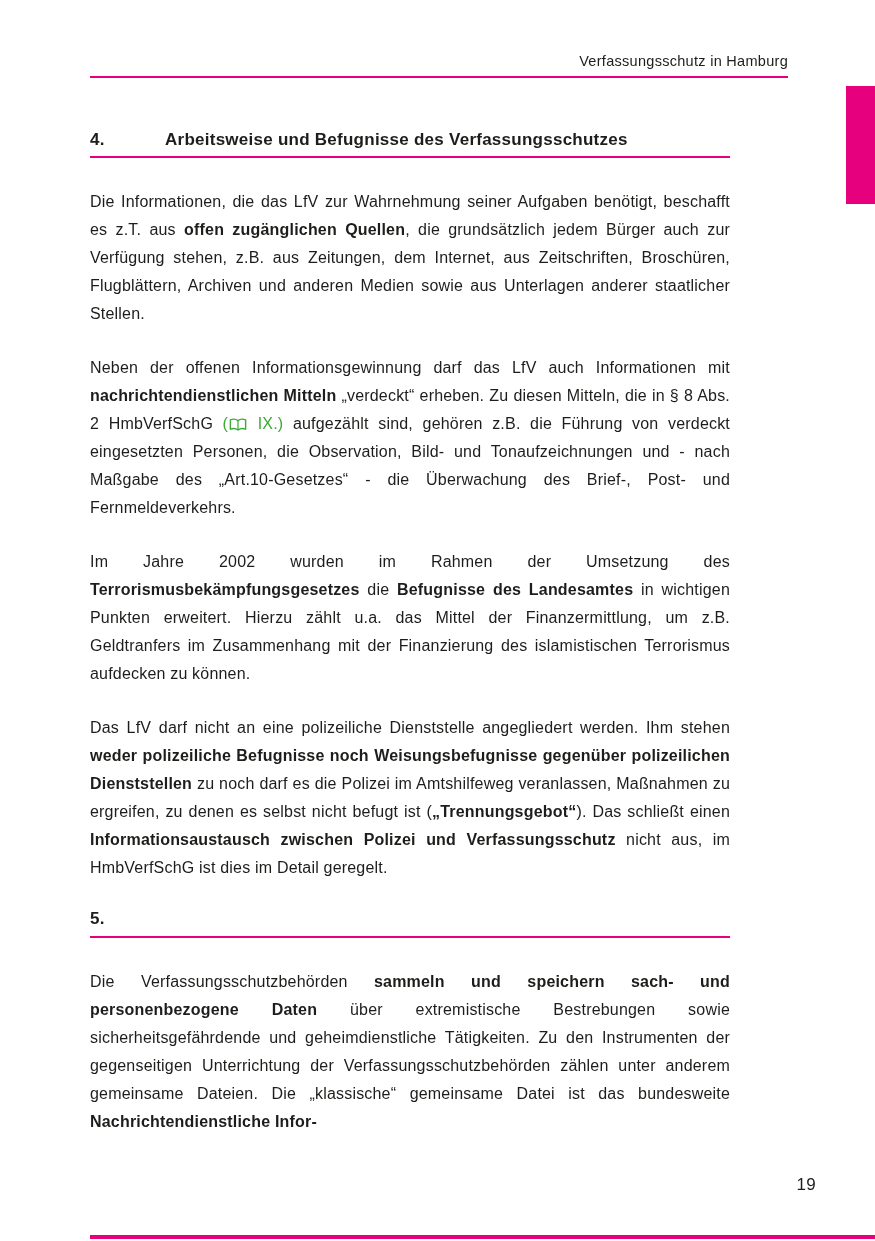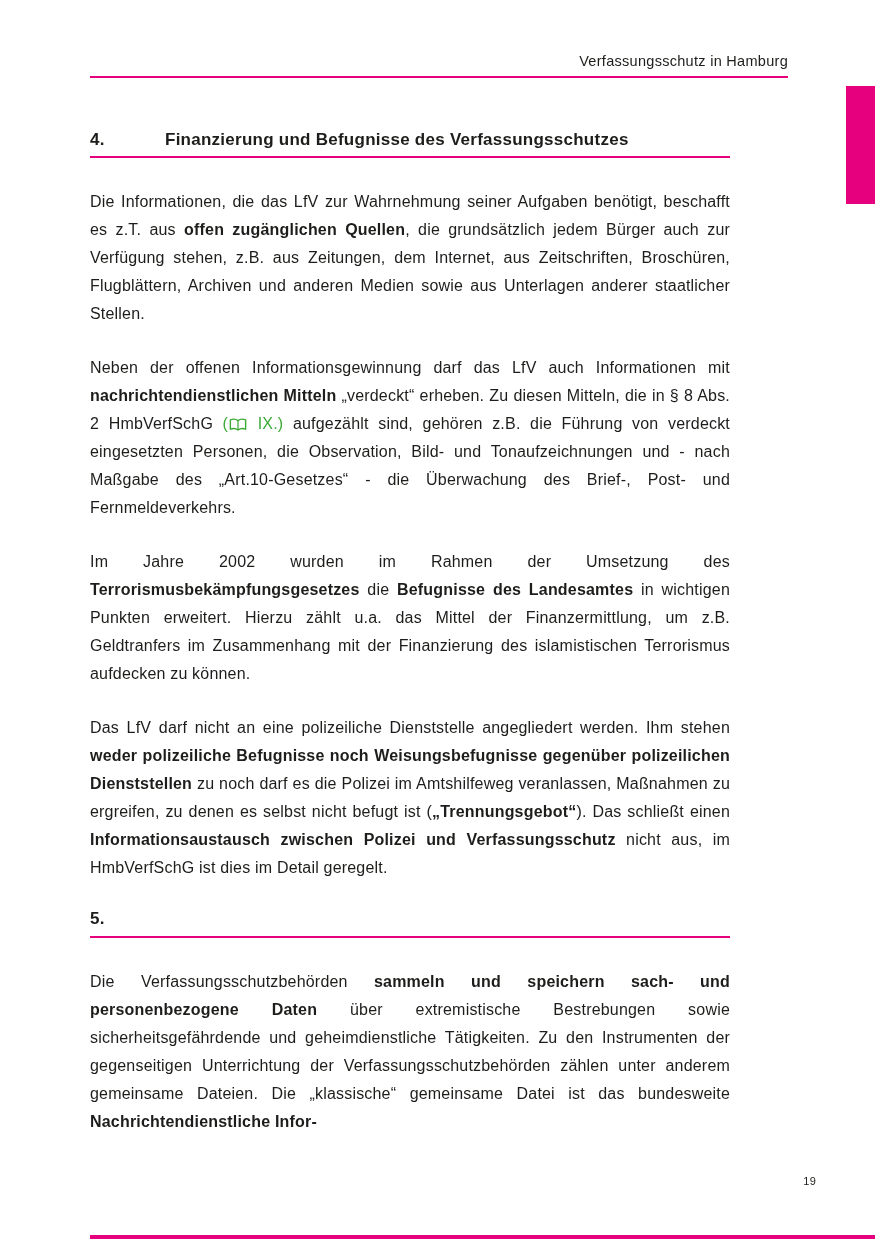--- a/index.html
+++ b/index.html
@@ -79,21 +79,21 @@
     color: var(--ink);
     margin: 0 0 26px 0;
   }
   .run.bold { font-weight: bold; }
   .run.green { color: var(--green); }
   .run svg { vertical-align: -2px; margin: 0 1px; }
   .page-number {
     position: absolute;
     top: 1175px;
     right: 59px;
-    font-size: 11px;
+    font-size: 17px;
     letter-spacing: 0.02em;
     color: var(--ink);
   }
   .footer-rule {
     position: absolute;
     bottom: 2px;
     left: 90px;
     right: 0;
     height: 4px;
     background: var(--accent);
@@ -106,21 +106,21 @@
   <div class="running-header">
     <span>Verfassungsschutz in Hamburg</span>
   </div>
   <div class="header-rule"></div>
   <div class="chapter-tab"></div>
 
   <main class="content" id="doc-content">
       <div class="heading-block">
         <div class="section-heading">
           <span class="heading-number">4.</span>
-          <span class="heading-title">Finanzierung und Befugnisse des Verfassungsschutzes</span>
+          <span class="heading-title">Arbeitsweise und Befugnisse des Verfassungsschutzes</span>
         </div>
         <div class="heading-rule"></div>
       </div>
       <p class="body-paragraph"><span class="run">Die Informationen, die das LfV zur Wahrnehmung seiner Aufgaben benötigt, beschafft es z.T. aus </span><span class="run bold">offen zugänglichen Quellen</span><span class="run">, die grundsätzlich jedem Bürger auch zur Verfügung stehen, z.B. aus Zeitungen, dem Internet, aus Zeitschriften, Broschüren, Flugblättern, Archiven und anderen Medien sowie aus Unterlagen anderer staatlicher Stellen.</span></p>
       <p class="body-paragraph"><span class="run">Neben der offenen Informationsgewinnung darf das LfV auch Informationen mit </span><span class="run bold">nachrichtendienstlichen Mitteln</span><span class="run"> „verdeckt“ erheben. Zu diesen Mitteln, die in § 8 Abs. 2 HmbVerfSchG </span><span class="run green">(</span><span class="run green"><svg viewBox="0 0 22 16" width="18" height="13" aria-hidden="true">
             <path d="M11 3.2C8.6 1.3 4.2 1.2 1.6 2.3v11.5c2.6-1.1 7-1 9.4.9 2.4-1.9 6.8-2 9.4-.9V2.3C17.8 1.2 13.4 1.3 11 3.2z" fill="none" stroke="currentColor" stroke-width="1.7" stroke-linejoin="round"></path>
             <path d="M11 3.2v11.5" fill="none" stroke="currentColor" stroke-width="1.5"></path>
           </svg></span><span class="run green"> IX.)</span><span class="run"> aufgezählt sind, gehören z.B. die Führung von verdeckt eingesetzten Personen, die Observation, Bild- und Tonaufzeichnungen und - nach Maßgabe des „Art.10-Gesetzes“ - die Überwachung des Brief-, Post- und Fernmeldeverkehrs.</span></p>
       <p class="body-paragraph"><span class="run">Im Jahre 2002 wurden im Rahmen der Umsetzung des </span><span class="run bold">Terrorismusbekämpfungsgesetzes</span><span class="run"> die </span><span class="run bold">Befugnisse des Landesamtes</span><span class="run"> in wichtigen Punkten erweitert. Hierzu zählt u.a. das Mittel der Finanzermittlung, um z.B. Geldtranfers im Zusammenhang mit der Finanzierung des islamistischen Terrorismus aufdecken zu können.</span></p>
       <p class="body-paragraph"><span class="run">Das LfV darf nicht an eine polizeiliche Dienststelle angegliedert werden. Ihm stehen </span><span class="run bold">weder polizeiliche Befugnisse noch Weisungsbefugnisse gegenüber polizeilichen Dienststellen</span><span class="run"> zu noch darf es die Polizei im Amtshilfeweg veranlassen, Maßnahmen zu ergreifen, zu denen es selbst nicht befugt ist (</span><span class="run bold">„Trennungsgebot“</span><span class="run">). Das schließt einen </span><span class="run bold">Informationsaustausch zwischen Polizei und Verfassungsschutz</span><span class="run"> nicht aus, im HmbVerfSchG ist dies im Detail geregelt.</span></p>

